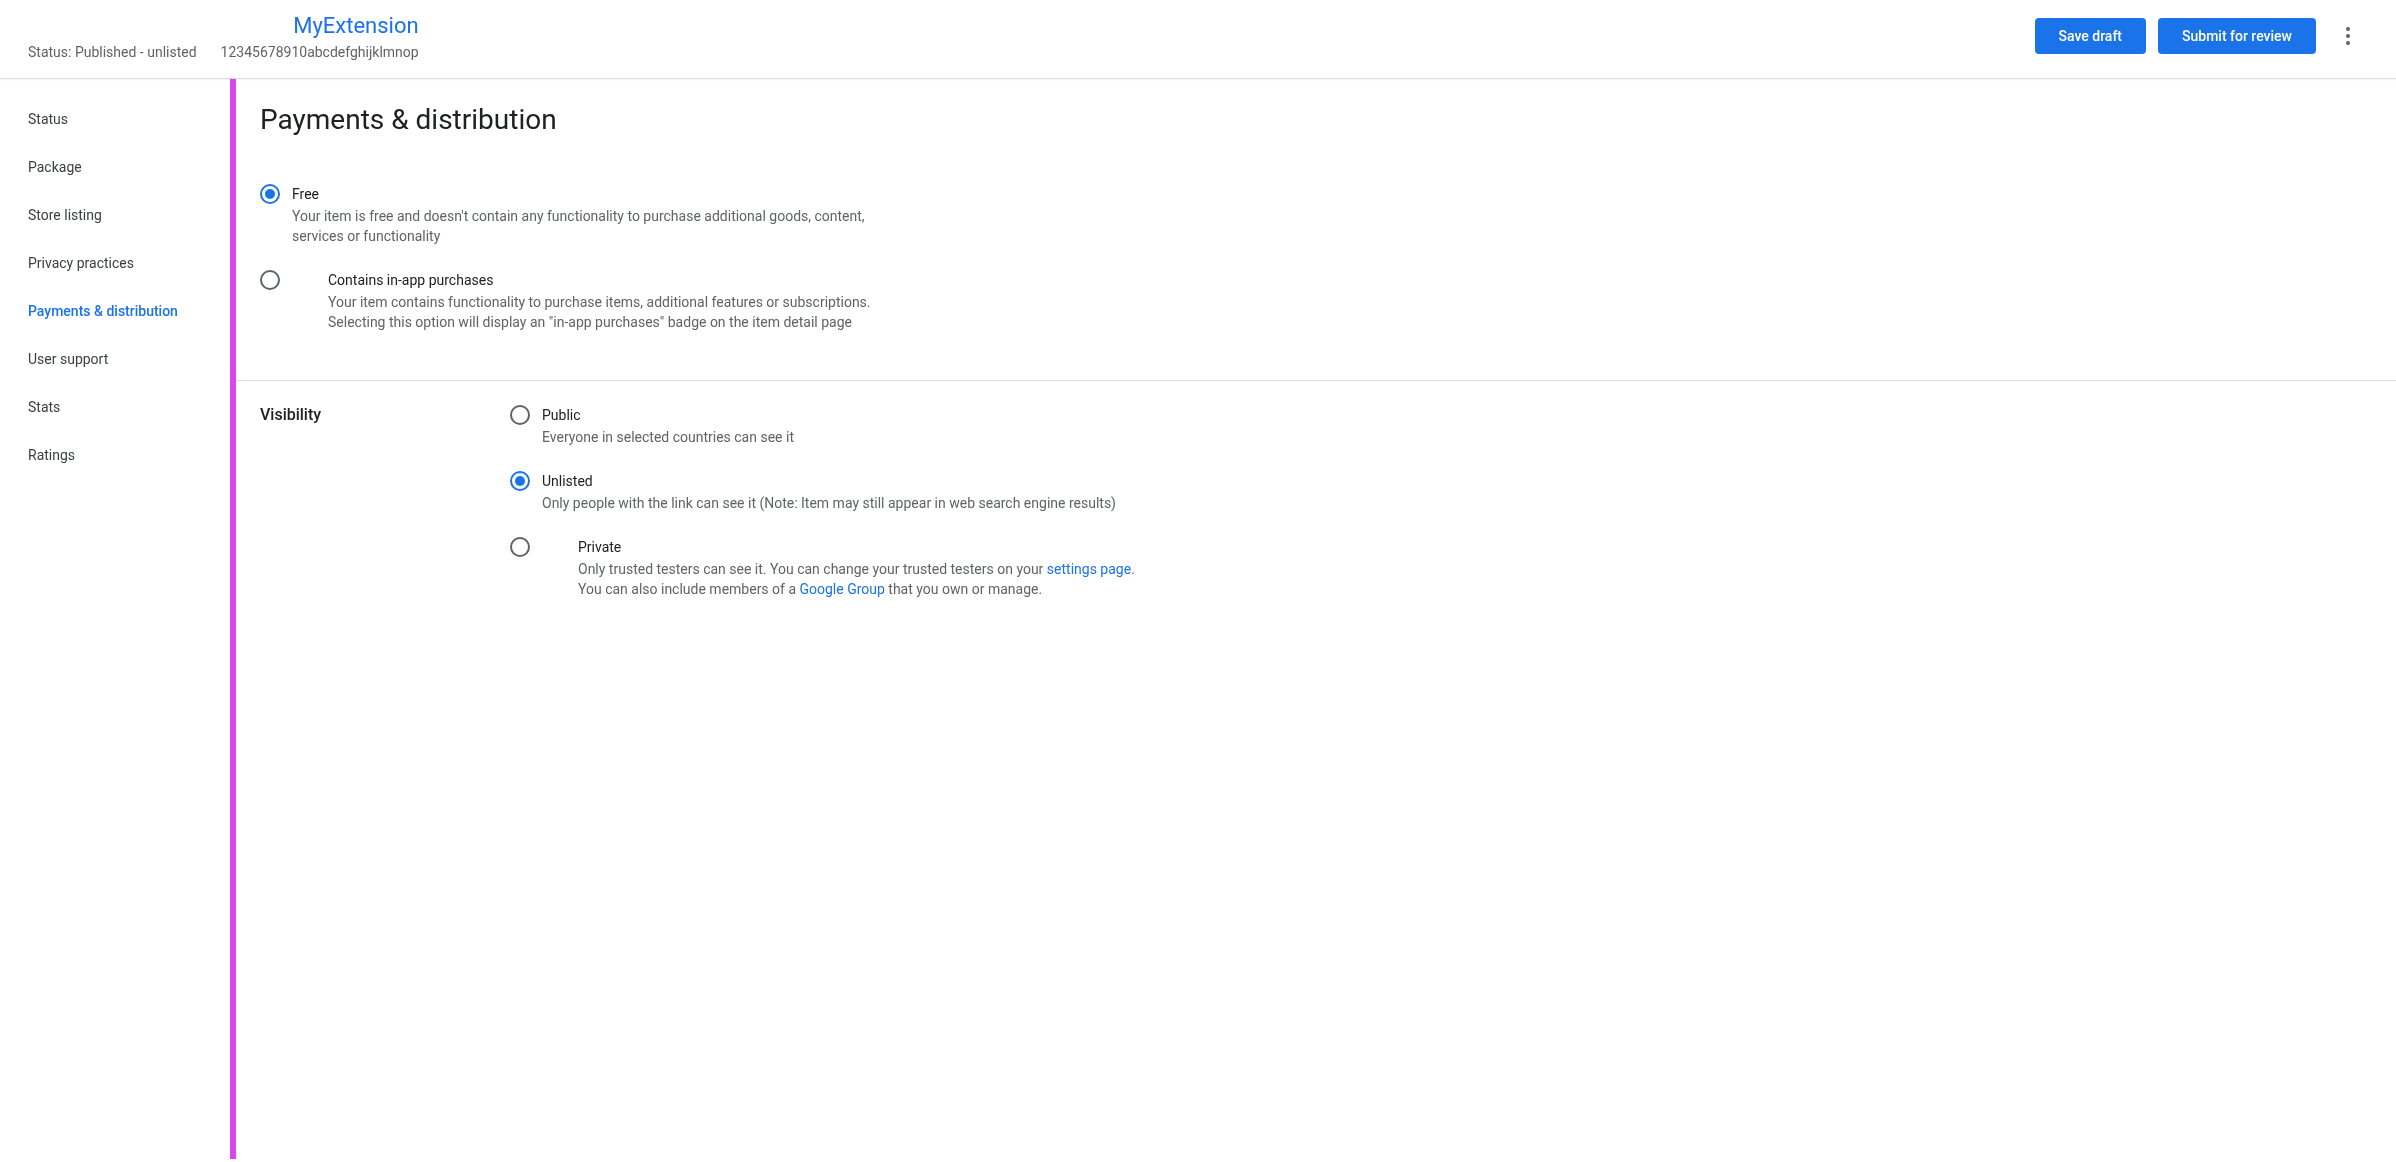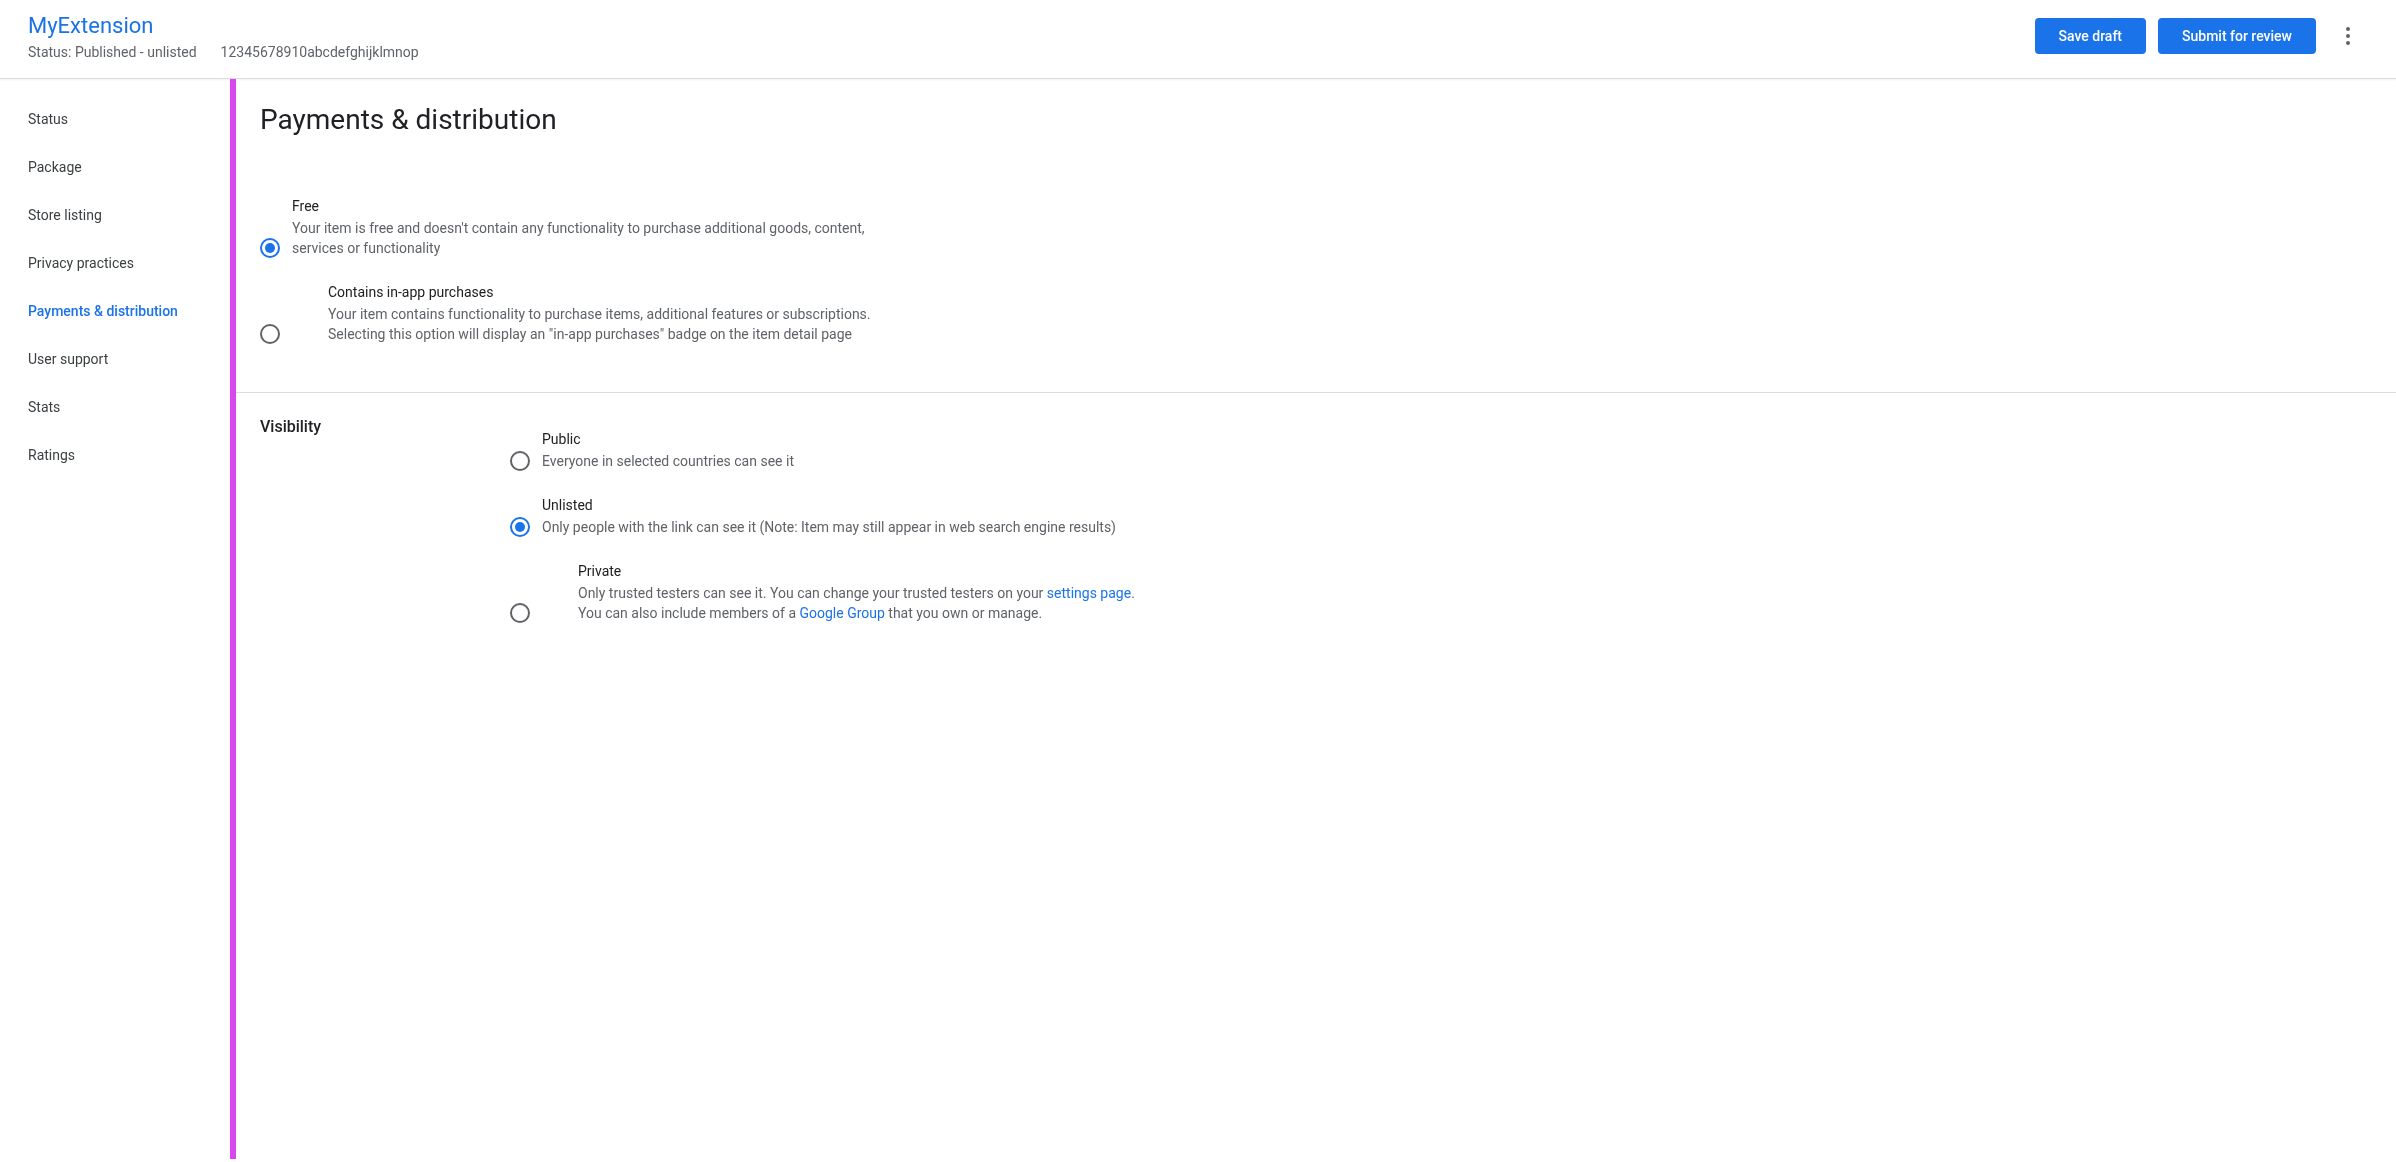--- a/index.html
+++ b/index.html
@@ -17,20 +17,21 @@
       display: flex;
       align-items: center;
       justify-content: space-between;
       padding: 12px 28px 18px 28px;
       border-bottom: 1px solid #dadce0;
       box-shadow: 0 1px 2px rgba(0,0,0,0.05);
     }
     .header-left {
       display: flex;
       flex-direction: column;
+      text-align: right;
     }
     .app-title {
       font-size: 22px;
       color: #1a73e8;
       font-weight: 400;
       line-height: 28px;
     }
     .header-sub {
       display: flex;
       gap: 24px;
@@ -135,23 +136,22 @@
       font-size: 14px;
       color: #5f6368;
       line-height: 20px;
     }
     .section-right {
       flex: 1;
       max-width: 650px;
     }
     .radio-option {
       display: flex;
-      align-items: flex-end;
+      align-items: flex-start;
       margin-bottom: 24px;
-      margin-top: 12px;
     }
     .radio-option:last-child {
       margin-bottom: 0;
       gap: 36px;
     }
     .radio-outer {
       width: 20px;
       height: 20px;
       border: 2px solid #5f6368;
       border-radius: 50%;

